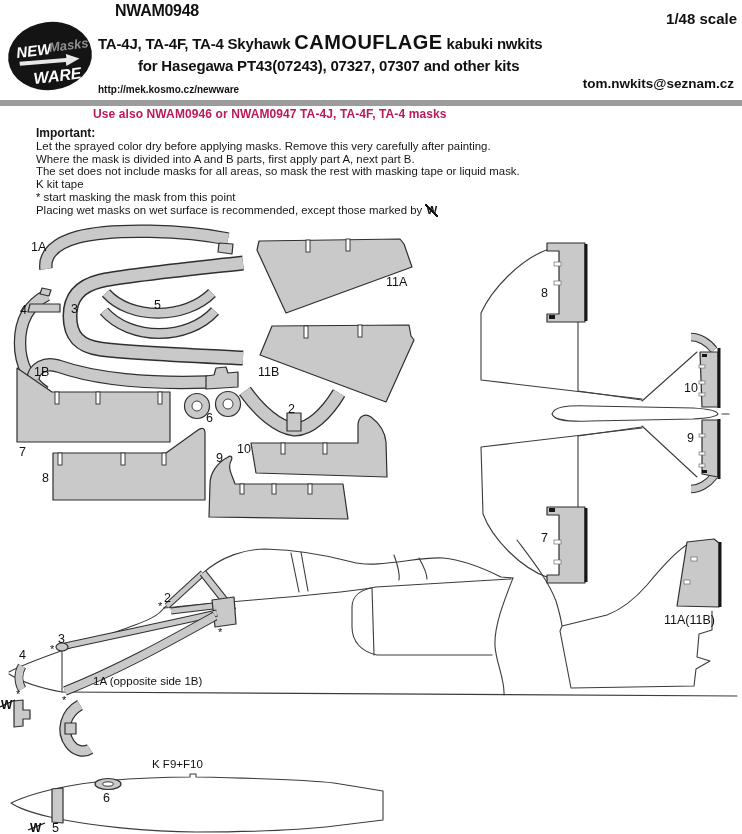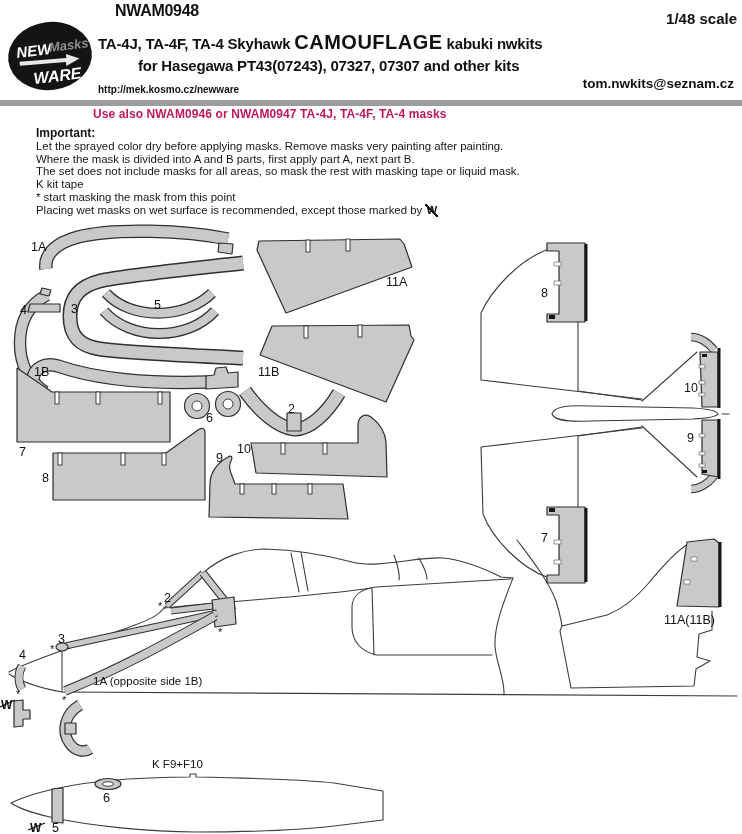--- a/index.html
+++ b/index.html
@@ -301,21 +301,21 @@
     <span>kabuki nwkits</span>
   </div>
   <div class="abs hdr-sub">for Hasegawa PT43(07243), 07327, 07307 and other kits</div>
   <div class="abs hdr-web">http://mek.kosmo.cz/newware</div>
   <div class="abs hdr-mail">tom.nwkits@seznam.cz</div>
   <div class="abs divider"></div>
   <div class="abs note-line">Use also NWAM0946 or NWAM0947 TA-4J, TA-4F, TA-4 masks</div>
 
   <div class="abs imp">
     <b>Important:</b><br>
-    <span>Let the sprayed color dry before applying masks. Remove masks very painting after painting.</span><br>
+    <span>Let the sprayed color dry before applying masks. Remove this very carefully after painting.</span><br>
     <span>Where the mask is divided into A and B parts, first apply part A, next part B.</span><br>
     <span>The set does not include masks for all areas, so mask the rest with masking tape or liquid mask.</span><br>
     <span>K kit tape</span><br>
     <span>* start masking the mask from this point</span><br>
     <span>Placing wet masks on wet surface is recommended, except those marked by</span>
     <span class="wsym">W</span>
   </div>
 
 </div>
 

